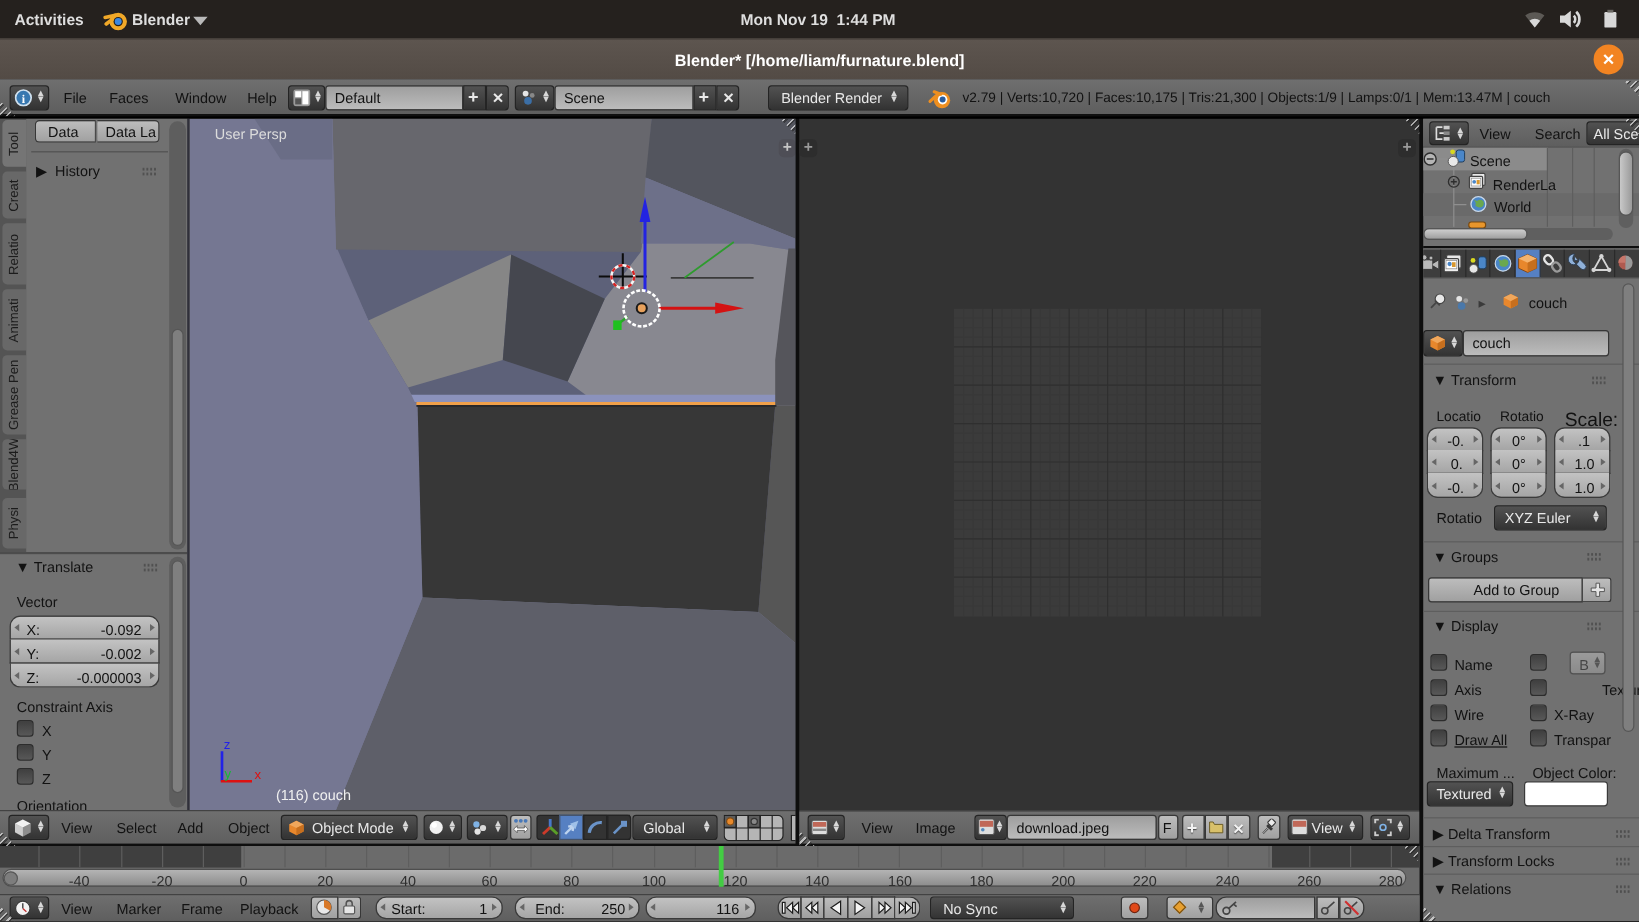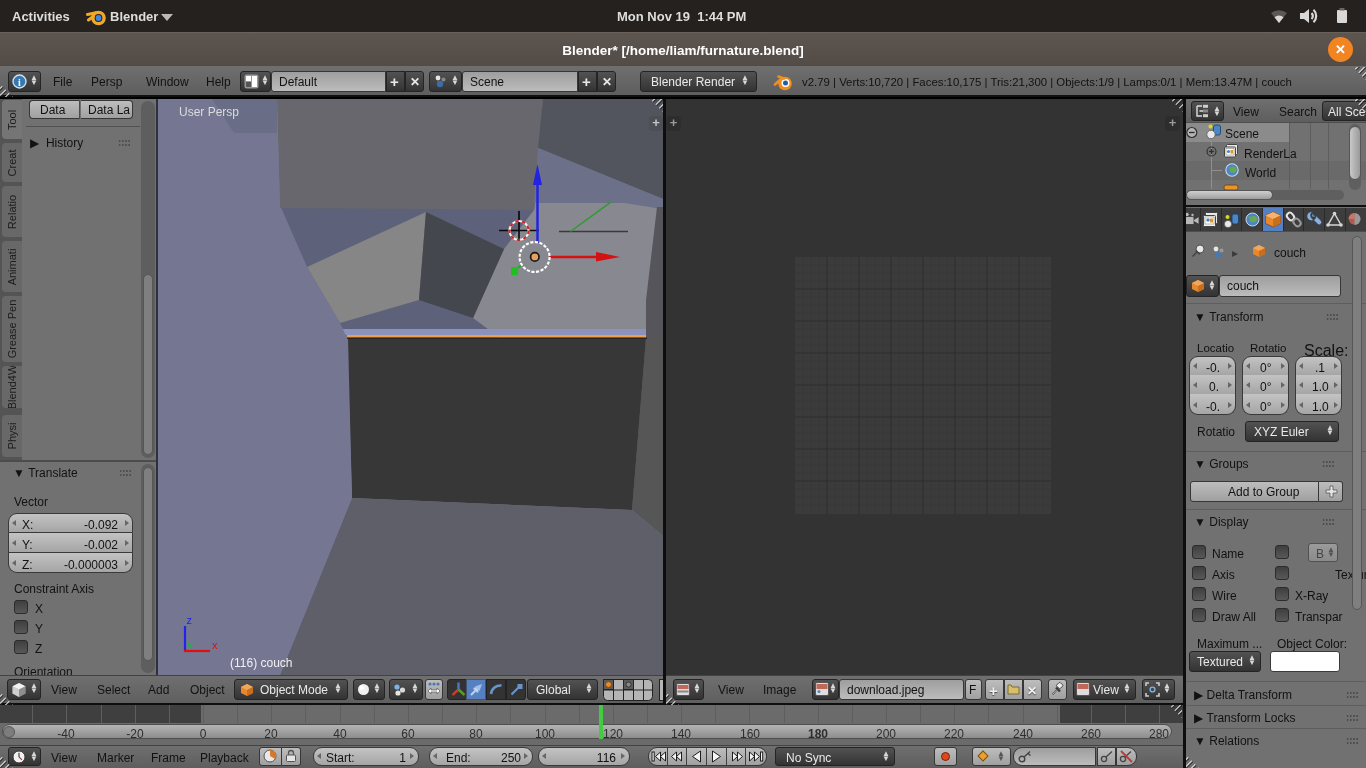--- a/index.html
+++ b/index.html
@@ -93,21 +93,21 @@
 <div class="abs hdr" id="infohdr" style="left:0; top:66px; width:1366px; height:31px; border-bottom:2px solid #101010;"></div>
 <div class="abs" id="infoitems" style="left:0; top:66px; width:1366px; height:31px;">
 
   <div class="abs btn-d" style="left:8px; top:5px; width:33px; height:21px;"></div>
   <svg class="abs" style="left:12px; top:8px;" width="15" height="15" viewBox="0 0 15 15">
     <circle cx="7.5" cy="7.5" r="6.5" fill="#3878b0" stroke="#cfe0ee" stroke-width="1.4"></circle>
     <text x="7.5" y="11.5" font-size="10" font-weight="bold" fill="#fff" text-anchor="middle" font-family="Liberation Serif">i</text>
   </svg>
   <div class="abs updn" style="left:30px; top:9px;">▲<br>▼</div>
   <div class="abs txt" style="left:53px; top:10px;">File</div>
-  <div class="abs txt" style="left:91px; top:10px;">Persp</div>
+  <div class="abs txt" style="left:91px; top:10px;">Faces</div>
   <div class="abs txt" style="left:146px; top:10px;">Window</div>
   <div class="abs txt" style="left:206px; top:10px;">Help</div>
 
   <div class="abs btn-d" style="left:240px; top:5px; width:31px; height:21px;"></div>
   <svg class="abs" style="left:244px; top:8px;" width="15" height="15" viewBox="0 0 15 15">
     <rect x="0.5" y="0.5" width="14" height="14" rx="2" fill="#9a9a9a"></rect>
     <rect x="2" y="2" width="5" height="5" fill="#fff"></rect>
     <rect x="2" y="8" width="5" height="5" fill="#555"></rect>
     <rect x="8" y="2" width="5" height="11" fill="#fff"></rect>
   </svg>
@@ -671,21 +671,21 @@
     <div class="abs updn" style="left:141px; top:448px; color:#555;">▲<br>▼</div>
     <div class="abs cb" style="left:6px; top:467px; width:14px; height:14px;"></div>
     <div class="abs txt" style="left:26px; top:470px;">Axis</div>
     <div class="abs cb" style="left:89px; top:467px; width:14px; height:14px;"></div>
     <div class="abs txt" style="left:109px; top:470px;margin-left:40px;">Texture</div>
     <div class="abs cb" style="left:6px; top:488px; width:14px; height:14px;"></div>
     <div class="abs txt" style="left:26px; top:491px;">Wire</div>
     <div class="abs cb" style="left:89px; top:488px; width:14px; height:14px;"></div>
     <div class="abs txt" style="left:109px; top:491px;">X-Ray</div>
     <div class="abs cb" style="left:6px; top:509px; width:14px; height:14px;"></div>
-    <div class="abs txt" style="left:26px; top:512px;">Draw All</div>
+    <div class="abs txt" style="left:26px; top:512px;text-decoration:underline;">Draw All</div>
     <div class="abs cb" style="left:89px; top:509px; width:14px; height:14px;"></div>
     <div class="abs txt" style="left:109px; top:512px;">Transpar</div>
     <div class="abs txt" style="left:11px; top:539px;">Maximum ...</div>
     <div class="abs txt" style="left:91px; top:539px;">Object Color:</div>
     <div class="abs btn-d" style="left:3px; top:552px; width:72px; height:21px;"></div>
     <div class="abs wtxt" style="left:11px; top:557px;">Textured</div>
     <div class="abs updn" style="left:62px; top:556px;">▲<br>▼</div>
     <div class="abs" style="left:84px; top:552px; width:70px; height:21px; background:#fff; border:1px solid #3a3a3a; border-radius:3px;"></div>
 
     <div class="abs" style="left:0; top:582px; width:180px; height:1px; background:#5e5e5e;"></div>
@@ -748,21 +748,21 @@
       <div class="tln" style="left:135px;">-20</div>
     <div class="tln" style="left:203px;">0</div>
       <div class="tln" style="left:271px;">20</div>
     <div class="tln" style="left:340px;">40</div>
       <div class="tln" style="left:408px;">60</div>
     <div class="tln" style="left:476px;">80</div>
       <div class="tln" style="left:545px;">100</div>
     <div class="tln" style="left:613px;">120</div>
       <div class="tln" style="left:681px;">140</div>
     <div class="tln" style="left:750px;">160</div>
-      <div class="tln" style="left:818px;font-weight:bold;">180</div>
+      <div class="tln" style="left:818px;">180</div>
     <div class="tln" style="left:886px;">200</div>
       <div class="tln" style="left:954px;">220</div>
     <div class="tln" style="left:1023px;">240</div>
       <div class="tln" style="left:1091px;">260</div>
     <div class="tln" style="left:1159px;">280</div>
   </div>
   <div class="abs" style="left:599px; top:0; width:3.5px; height:34px; background:#43cc43;"></div>
 
   <div class="abs hdr" style="left:0; top:40px; width:1183px; height:23px; border-top:1px solid #424242;"></div>
   <div class="abs btn-d" style="left:8px; top:42px; width:33px; height:19px;"></div>

